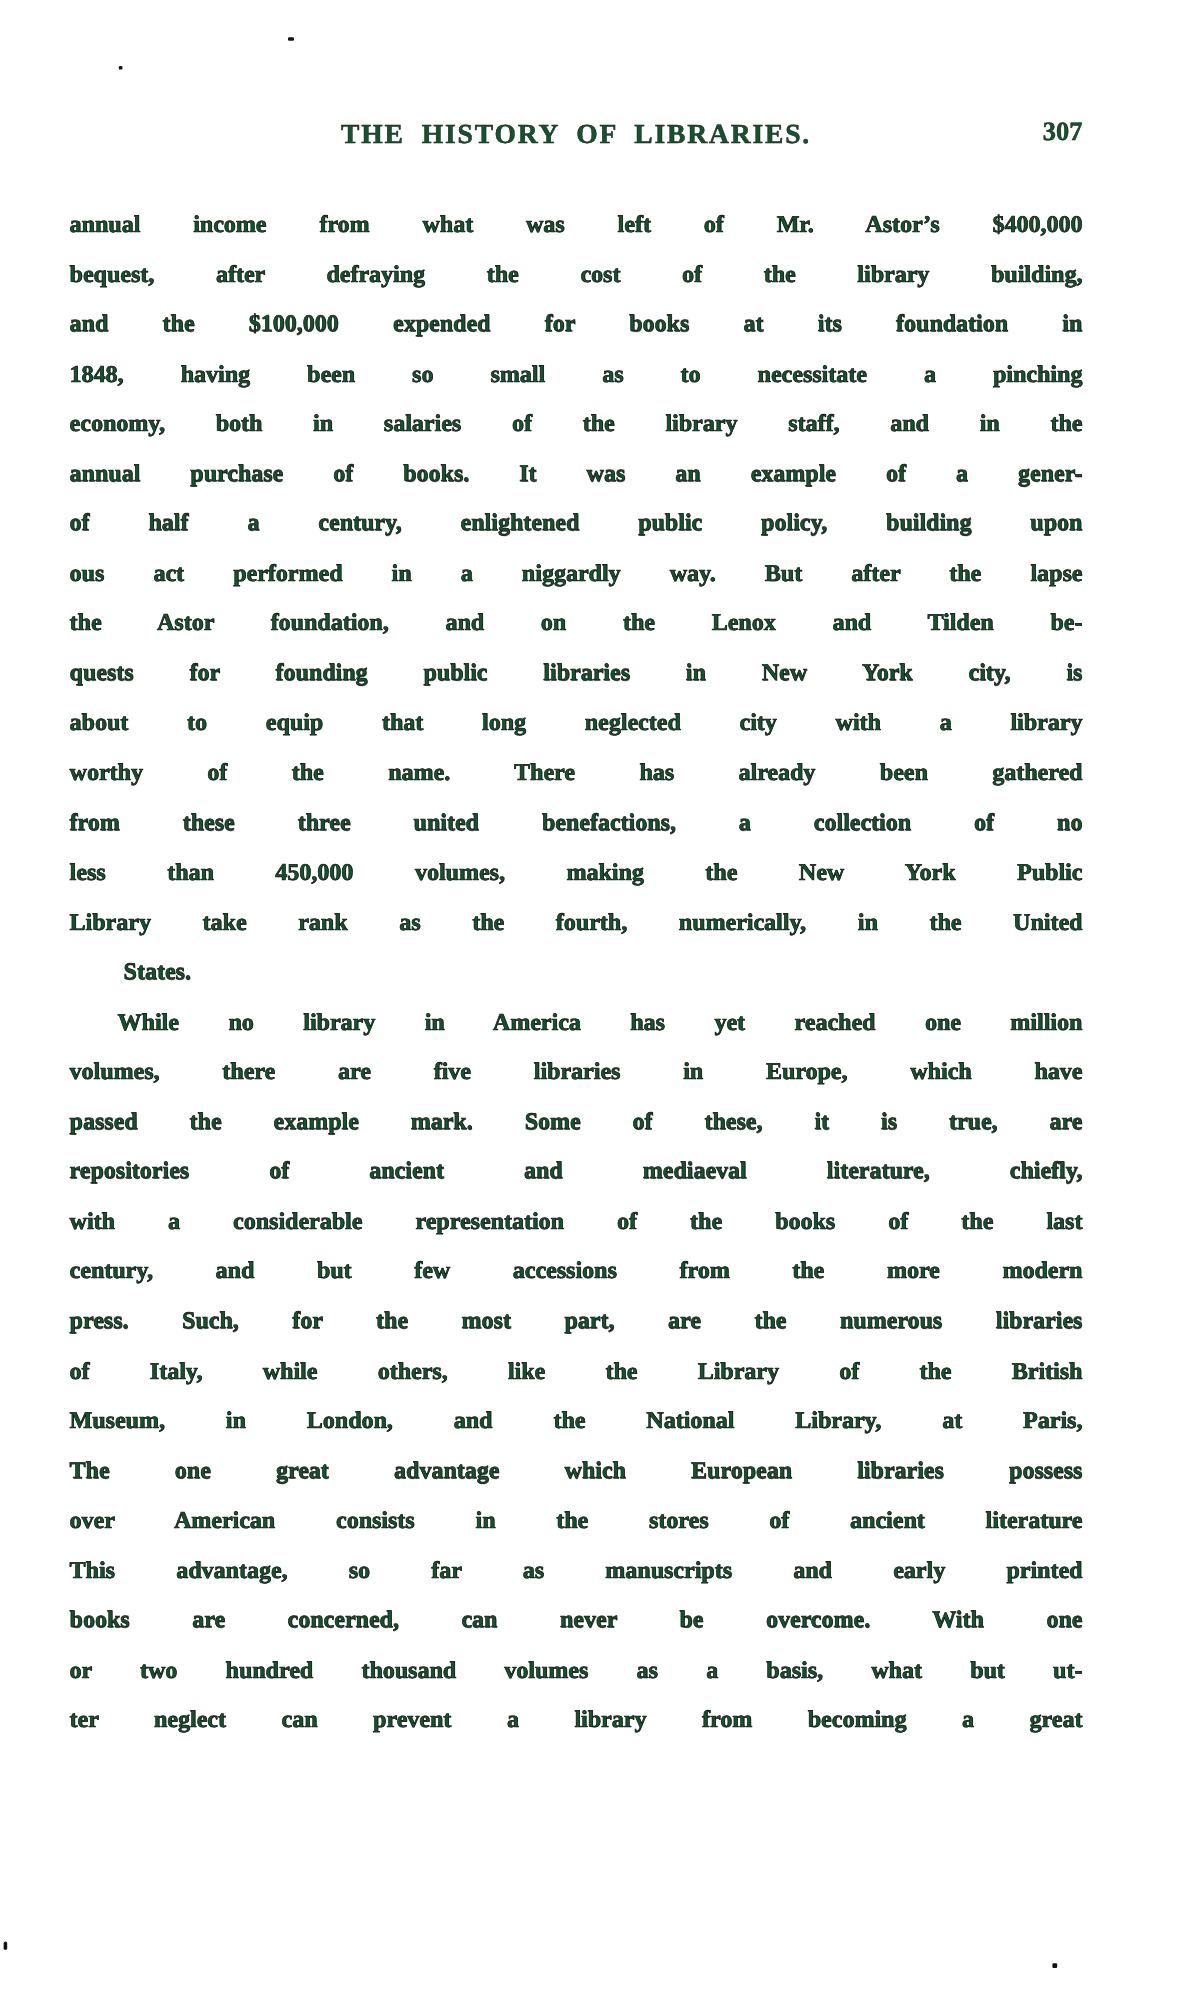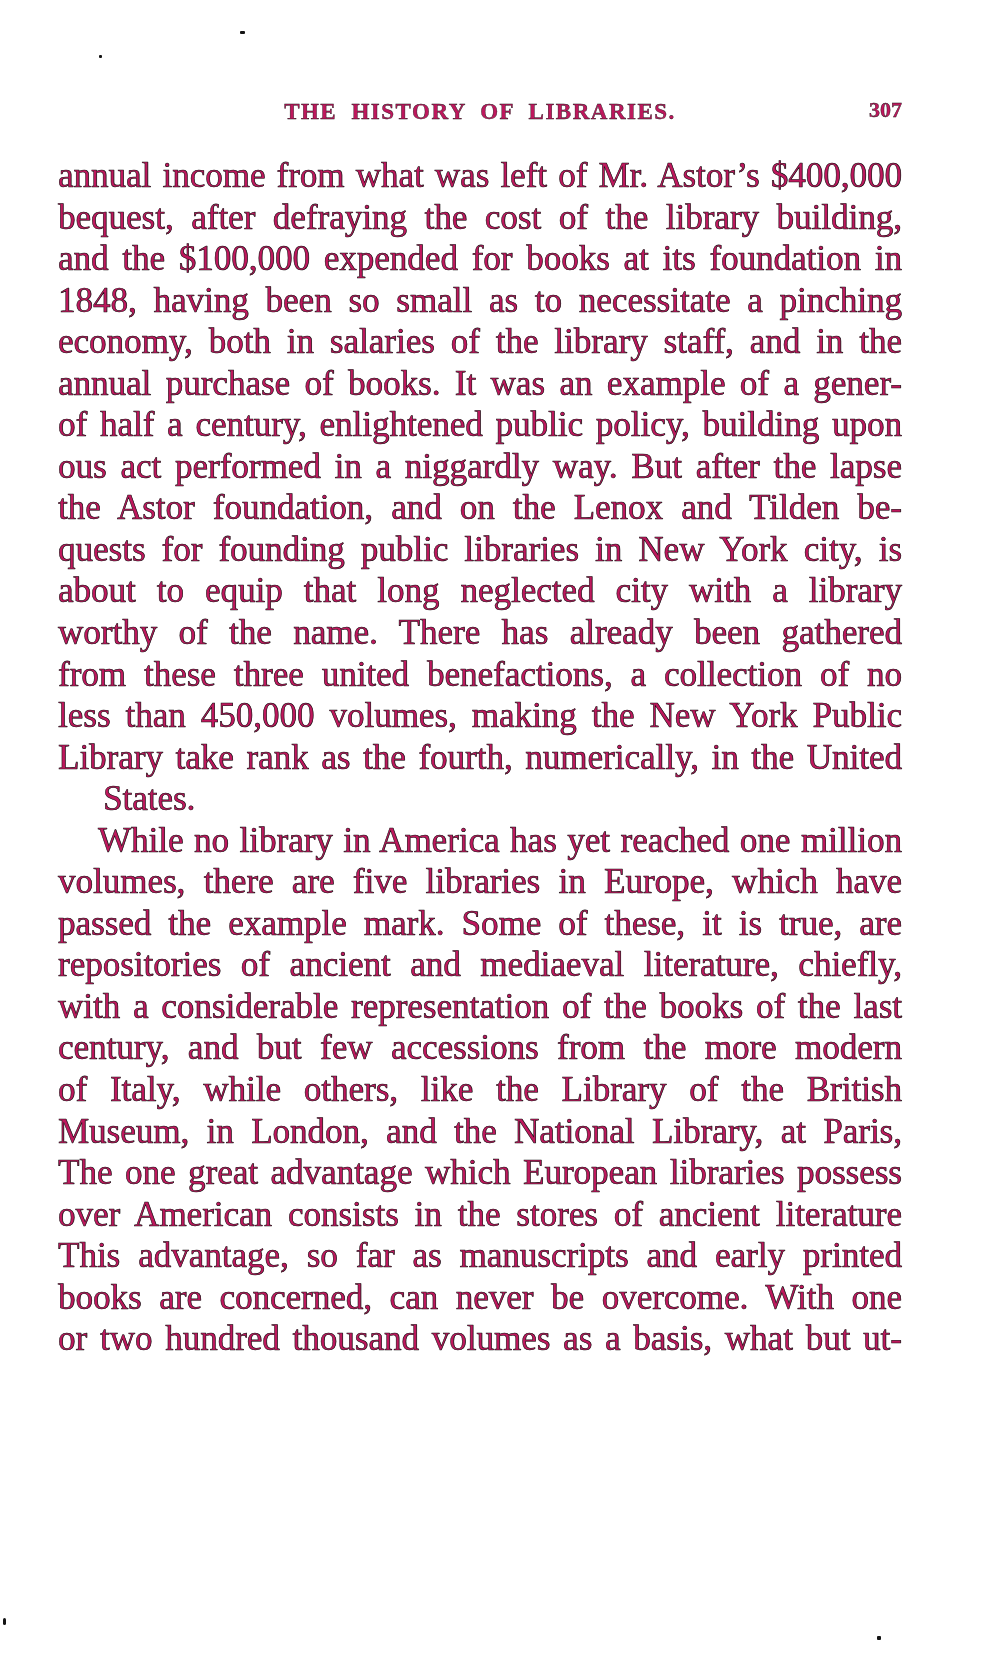--- a/index.html
+++ b/index.html
@@ -7,21 +7,21 @@
     padding: 0;
     background: #ffffff;
   }
   #page {
     position: relative;
     width: 1000px;
     height: 1658px;
     background: #ffffff;
     overflow: hidden;
     font-family: "Liberation Serif", serif;
-    color: #be185d;
+    color: #14532d;
   }
   
   #running-head {
     position: absolute;
     left: 58px;
     top: 94px;
     width: 844px;
     height: 36px;
   }
   #running-head .title {
@@ -44,26 +44,27 @@
     top: -2px;
     font-size: 22px;
     font-weight: bold;
     line-height: 36px;
     -webkit-text-stroke: 0.4px #141414;
   }
   
   #body-text {
     position: absolute;
     left: 58px;
-    top: 155px;
+    top: 167px;
     width: 844px;
-    font-size: 35px;
+    font-size: 20px;
     line-height: 41.55px;
     -webkit-text-stroke: 0.55px #141414;
     text-shadow: 0.4px 0.3px 0 rgba(20,20,20,0.65);
+    font-weight: bold;
   }
   #body-text .para { margin: 0; padding: 0; }
   #body-text .line {
     height: 41.55px;
     text-align: justify;
     text-align-last: justify;
     white-space: normal;
     overflow: visible;
   }
   #body-text .line.no-fill {
@@ -114,27 +115,29 @@
         <div class="line">Library take rank as the fourth, numerically, in the United</div>
         <div class="line no-fill">States.</div>
       </div>
       <div class="para">
         <div class="line indent">While no library in America has yet reached one million</div>
         <div class="line">volumes, there are five libraries in Europe, which have</div>
         <div class="line">passed the example mark.  Some of these, it is true, are</div>
         <div class="line">repositories of ancient and mediaeval literature, chiefly,</div>
         <div class="line">with a considerable representation of the books of the last</div>
         <div class="line">century, and but few accessions from the more modern</div>
+        <div class="line">press.  Such, for the most part, are the numerous libraries</div>
         <div class="line">of Italy, while others, like the Library of the British</div>
         <div class="line">Museum, in London, and the National Library, at Paris,</div>
         <div class="line">The one great advantage which European libraries possess</div>
         <div class="line">over American consists in the stores of ancient literature</div>
         <div class="line">This advantage, so far as manuscripts and early printed</div>
         <div class="line">books are concerned, can never be overcome.  With one</div>
         <div class="line">or two hundred thousand volumes as a basis, what but ut-</div>
+        <div class="line">ter neglect can prevent a library from becoming a great</div>
       </div>
     </div>
 
   <div class="speck" id="speck-1"></div>
   <div class="speck" id="speck-2"></div>
   <div class="speck" id="speck-3"></div>
   <div class="speck" id="speck-4"></div>
 
 </div>
 

